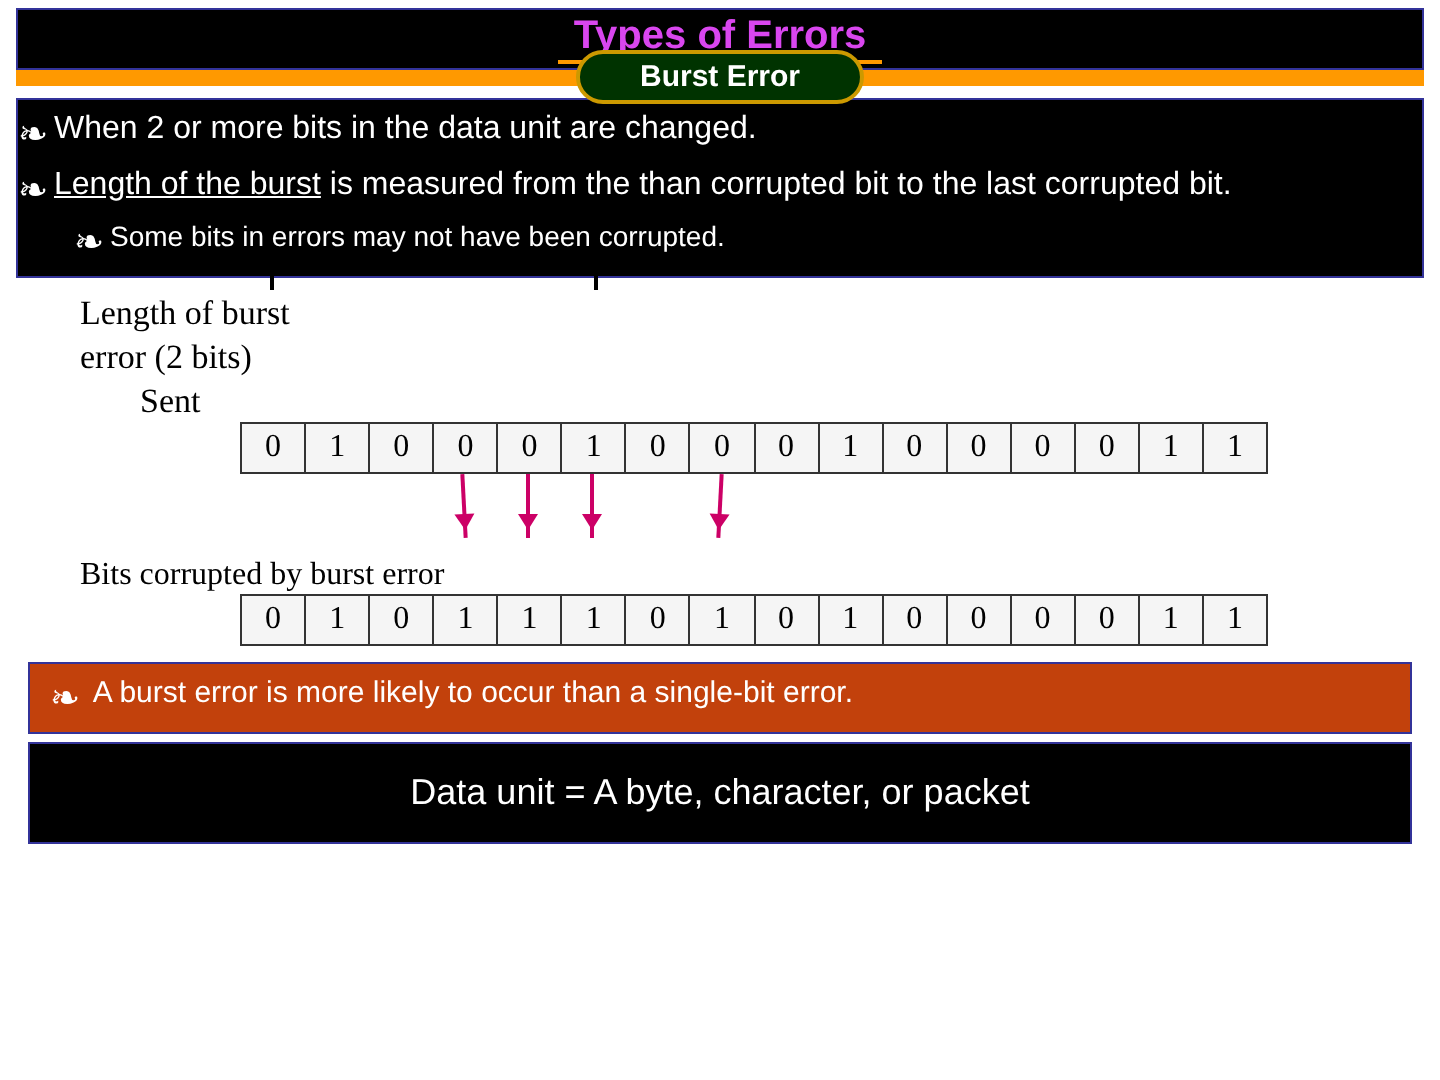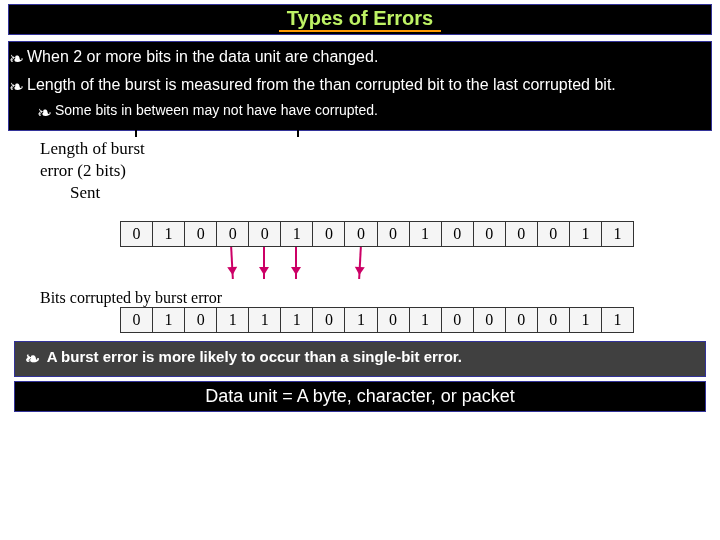--- a/index.html
+++ b/index.html
@@ -1,55 +1,58 @@
 <!DOCTYPE html>
 <html><head>
 <meta charset="utf-8">
 <style>
 body{margin:0;background:#fff;font-family:Arial,sans-serif;width:720px;height:540px;overflow:hidden}
 .slide{position:relative;width:720px;height:540px}
 .header{background:#000;border:1px solid #333399;margin:4px 8px 0;padding:2px 0;text-align:center}
-.title{color:#bef264;font-weight:bold;font-size:20px;border-bottom:2px solid #ff9900;display:inline-block;padding:0 8px}
+.title{color:#d946ef;font-weight:bold;font-size:20px;border-bottom:2px solid #ff9900;display:inline-block;padding:0 8px}
 .sub-band{background:#ff9900;height:8px;margin:0 8px;position:relative}
 .subtitle{position:absolute;left:50%;transform:translateX(-50%);top:-10px;background:#003300;color:#fff;padding:3px 30px;border:2px solid #cc9900;border-radius:16px;font-size:15px;font-weight:bold}
 .box{background:#000;border:1px solid #333399;margin:6px 8px;padding:6px 0;color:#fff}
 .b1{font-size:16px}
 .b2{font-size:14px;margin-left:28px;margin-top:4px}
 .bul{display:inline-block;width:18px;font-size:18px;vertical-align:top}
 .txt{display:inline-block;width:calc(100% - 24px)}
-.u{}
+.u{text-decoration:underline}
 .diagram{margin:8px 40px;font-family:'Times New Roman',serif;color:#000;position:relative}
 .dlabel{text-align:left;font-size:17px;margin-bottom:2px}
-.sent{font-size:17px;margin-bottom:18px;margin-left:30px}
+.sent{font-size:17px;margin-bottom:0;margin-left:30px}
 .bits{display:flex;border:1px solid #333;width:512px;margin-left:80px}
 .bit{width:32px;height:24px;border-right:1px solid #333;text-align:center;line-height:24px;font-size:16px;background:#f5f5f5}
 .bit:last-child{border-right:none}
 .rlabel{font-size:16px;margin-right:40px;margin-top:2px}
 .recv{font-size:17px;margin-left:30px;margin-top:2px}
 .arrows{position:relative;height:40px;margin-left:80px;width:512px}
 .arr{position:absolute;top:0;width:2px;height:32px;background:#cc0066}
 .arr::after{content:'';position:absolute;bottom:-1px;left:-4px;border:5px solid transparent;border-top:8px solid #cc0066}
 .a1{left:111px}.a2{left:143px}.a3{left:175px}.a4{left:239px}
 .a1{transform:rotate(-3deg)}.a4{transform:rotate(3deg)}
 .brace{position:absolute;top:-18px;left:95px;width:160px;height:14px;border:2px solid #000;border-bottom:none;border-radius:8px 8px 0 0}
-.box2{background:#404040;border:1px solid #333399;margin:4px 14px;padding:6px 10px;color:#fff;font-size:15px;font-weight:bold}
-.box3{background:#000;border:1px solid #333399;margin:4px 14px;padding:4px 10px;color:#fff;text-align:center;font-size:18px}
+.box2{background:#c2410c;border:1px solid #333399;margin:4px 14px;padding:6px 10px;color:#fff;font-size:15px;font-weight:normal}
+.box3{background:#000;border:1px solid #333399;margin:4px 14px;padding:14px 10px;color:#fff;text-align:center;font-size:18px}
 </style>
 </head>
 <body>
 
 <div class="slide">
   <div class="header">
     <span class="title">Types of Errors</span>
   </div>
+  <div class="sub-band">
+    <div class="subtitle">Burst Error</div>
+  </div>
 
   <div class="box">
     <div class="b1"><span class="bul">❧</span><span class="txt">When 2 or more bits in the data unit are changed.</span></div>
     <div class="b1" style="margin-top:6px"><span class="bul">❧</span><span class="txt"><span class="u">Length of the burst</span><span> is measured from the than corrupted bit to the last corrupted bit.</span></span></div>
-    <div class="b2"><span class="bul">❧</span><span class="txt">Some bits in between may not have have corrupted.</span></div>
+    <div class="b2"><span class="bul">❧</span><span class="txt">Some bits in errors may not have been corrupted.</span></div>
   </div>
 
   <div class="diagram">
     <div class="dlabel">Length of burst</div>
     <div class="dlabel">error (2 bits)</div>
     <div class="sent">Sent</div>
     <div class="brace"></div>
     <div class="bits" id="sent-bits">
         <div class="bit">0</div>
         <div class="bit">1</div>

